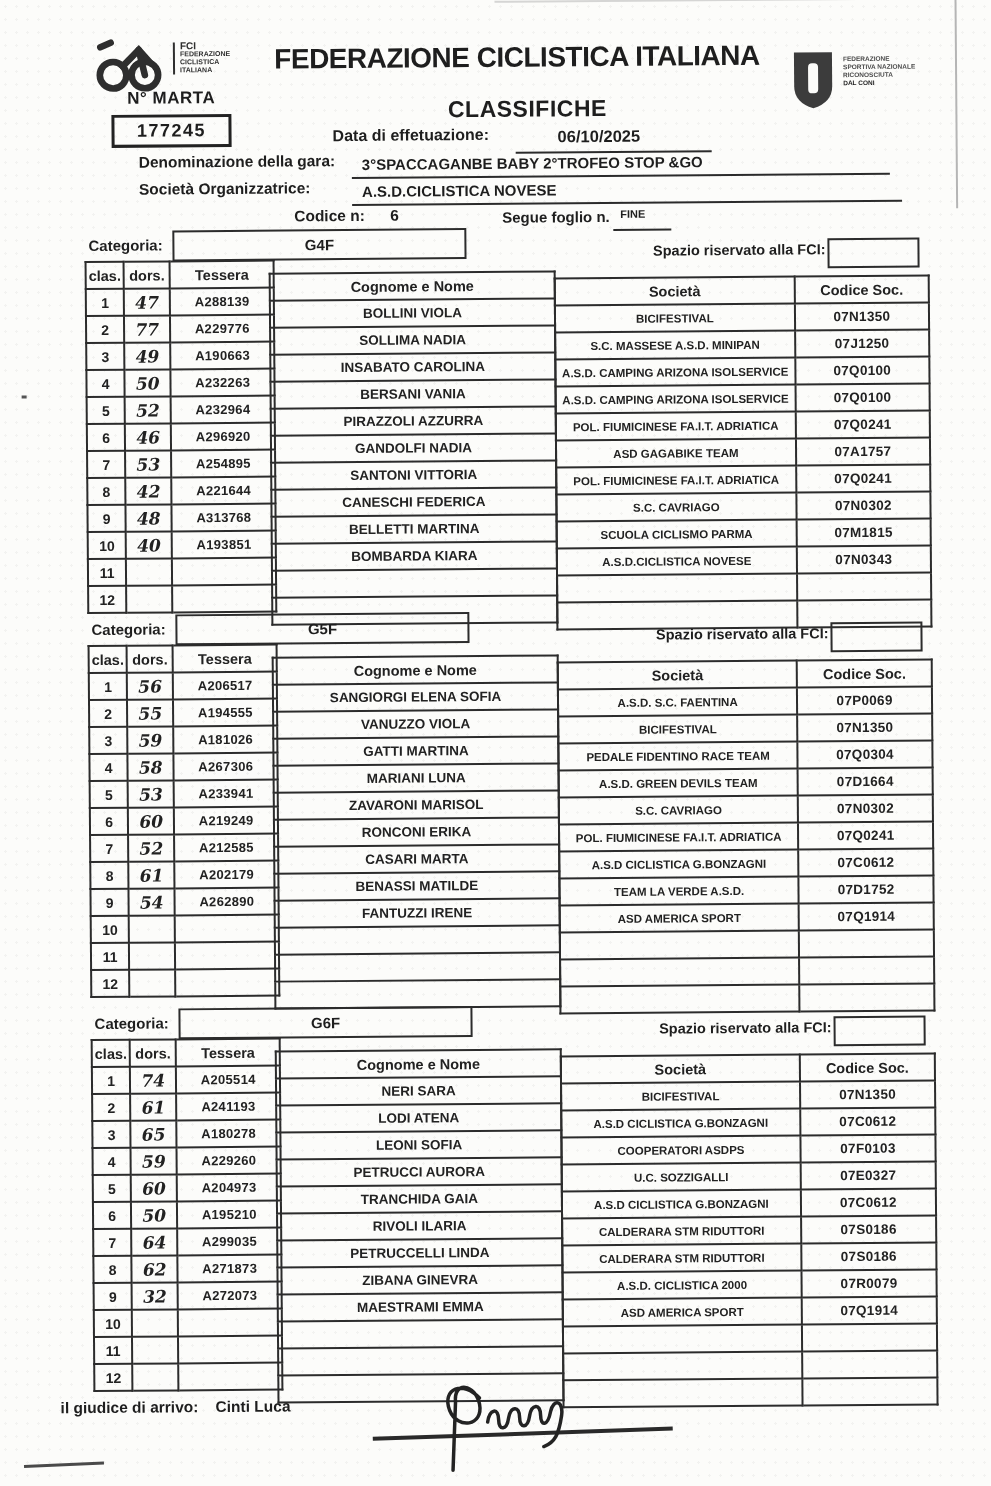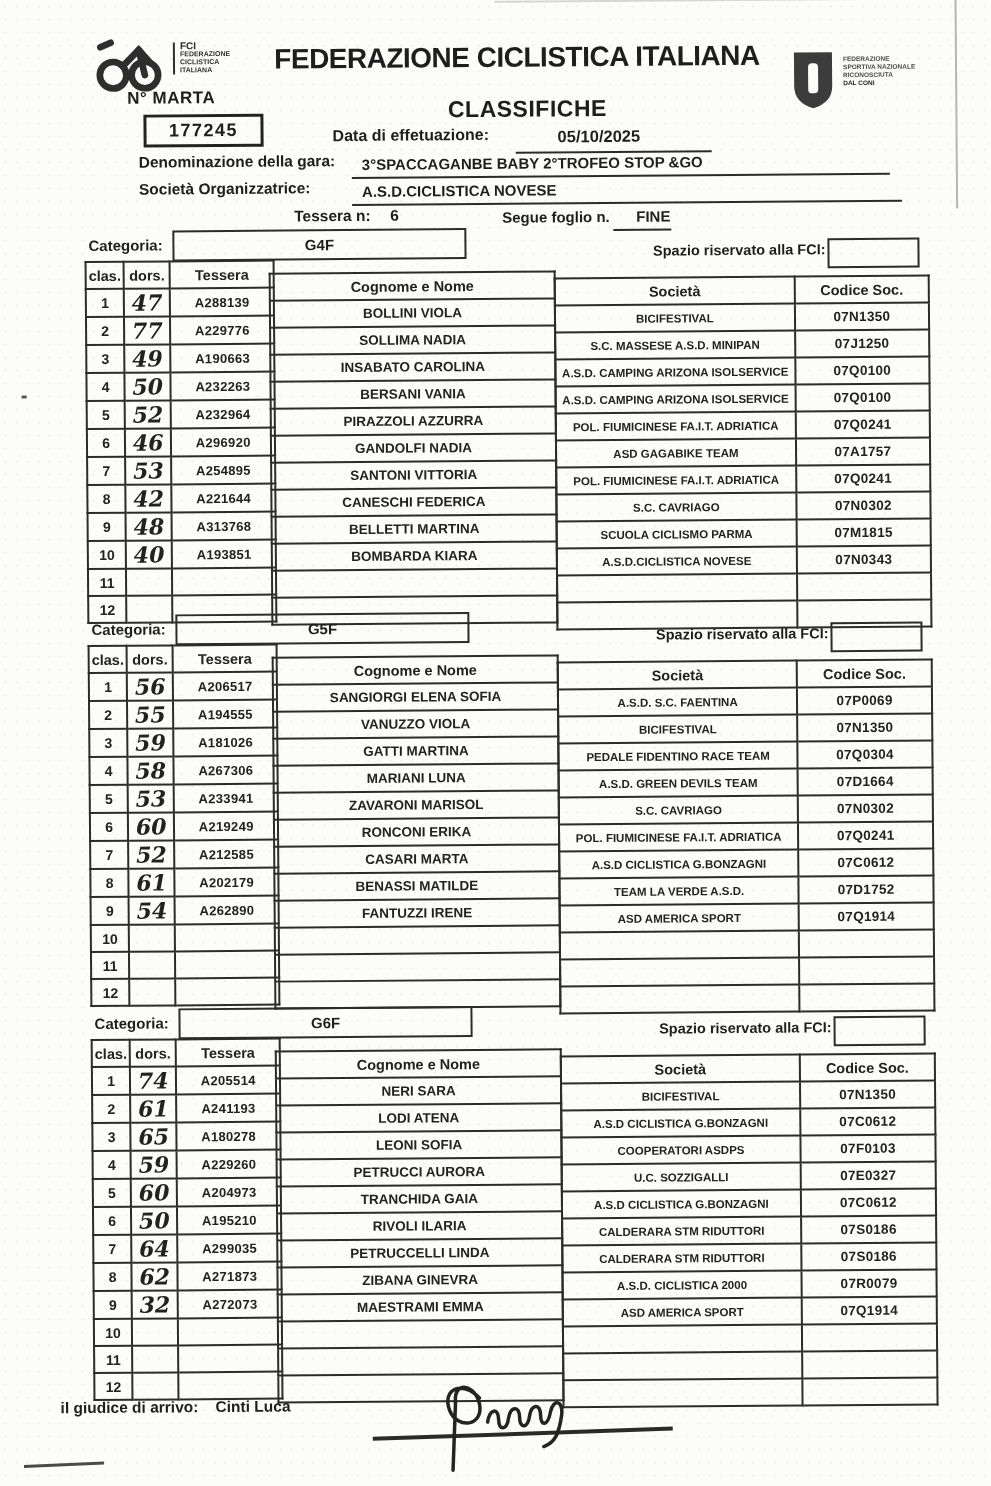--- a/index.html
+++ b/index.html
@@ -11,40 +11,40 @@
   .tilt{position:absolute;inset:0;transform:rotate(-0.45deg);transform-origin:480px 700px;}
   .abs{position:absolute;}
   .uline{position:absolute;height:0;border-bottom:2px solid #2b2b2b;}
 
   
   .fci-txt{font-size:7px;line-height:8px;font-weight:bold;color:#2f2f2f;
            border-left:2.5px solid #2f2f2f;padding-left:5px;}
   .fci-txt .acr{font-size:10px;}
   .gara-lbl{font-size:17px;font-weight:bold;letter-spacing:0.5px;}
   .gara-box{width:114px;height:27px;border:3px solid #222;display:flex;align-items:center;
-            justify-content:center;font-weight:bold;font-size:18px;letter-spacing:1.5px;margin-left:32px;}
+            justify-content:center;font-weight:bold;font-size:18px;letter-spacing:1.5px;}
   .title{width:540px;text-align:center;font-weight:bold;font-size:28px;letter-spacing:-0.5px;}
   .subtitle{width:540px;text-align:center;font-weight:bold;font-size:23px;letter-spacing:0.5px;}
   .coni-txt{font-size:6.5px;line-height:8px;font-weight:bold;color:#4a4a4a;}
   .flbl{font-weight:bold;font-size:15.5px;}
   .fval{font-weight:bold;font-size:15.5px;}
 
   
   .cat-table{position:absolute;left:88px;width:845px;height:382px;}
   .categoria-lbl{position:absolute;left:4px;top:6px;font-weight:bold;font-size:15px;}
   .cat-box{position:absolute;left:88px;top:0;width:290px;height:27px;border:2.5px solid #2c2c2c;
            display:flex;align-items:center;justify-content:center;font-weight:bold;font-size:15px;}
   .spazio-lbl{position:absolute;right:104px;top:16px;font-weight:bold;font-size:14.5px;}
   .spazio-box{position:absolute;right:10px;top:13px;width:88px;height:26px;border:2px solid #2c2c2c;}
   .stack{position:absolute;border-collapse:collapse;table-layout:fixed;}
   .stack th,.stack td{border:2px solid #2c2c2c;height:25px;padding:0 2px;text-align:center;
            font-weight:bold;white-space:nowrap;overflow:hidden;color:#222;}
   .stack th{font-size:14.5px;}
   .c-clas{font-size:14px;}
-  .c-dors{font-family:"DejaVu Serif",serif;font-style:italic;font-weight:500;font-size:22px;}
+  .c-dors{font-family:"DejaVu Serif",serif;font-style:italic;font-weight:500;font-size:17px;}
   .c-tessera{font-size:13px;letter-spacing:0.3px;}
   .c-nome{font-size:13.5px;}
   .c-societa{font-size:11.5px;}
   .c-codice{font-size:13.5px;letter-spacing:0.3px;}
 
   
   .judge{font-weight:bold;font-size:15.5px;}
   
   .art{position:absolute;background:#b5b5b5;}
 </style>
@@ -82,35 +82,35 @@
     <rect x="17" y="14" width="10" height="30" rx="4" fill="#fcfcfa"></rect>
   </svg>
   <div class="abs coni-txt" style="left:848px;top:58px">
     <div>FEDERAZIONE</div>
     <div>SPORTIVA NAZIONALE</div>
     <div>RICONOSCIUTA</div>
     <div style="color:#222">DAL CONI</div>
   </div>
 
   <span class="abs flbl" style="left:337px;top:126px;font-size:16px">Data di effetuazione:</span>
-  <span class="abs fval" style="left:562px;top:128px;font-size:16.5px">05/10/2025</span>
+  <span class="abs fval" style="left:562px;top:128px;font-size:16.5px">06/10/2025</span>
   <div class="uline" style="left:520px;top:152px;width:196px"></div>
 
   <span class="abs flbl" style="left:143px;top:151px">Denominazione della gara:</span>
   <span class="abs fval" style="left:366px;top:155px;font-size:15px">3°SPACCAGANBE BABY 2°TROFEO STOP &amp;GO</span>
   <div class="uline" style="left:356px;top:176px;width:538px"></div>
 
   <span class="abs flbl" style="left:143px;top:178px">Società Organizzatrice:</span>
   <span class="abs fval" style="left:366px;top:182px;font-size:15px">A.S.D.CICLISTICA NOVESE</span>
   <div class="uline" style="left:356px;top:203px;width:550px"></div>
 
-  <span class="abs flbl" style="left:298px;top:206px">Tessera n:</span>
+  <span class="abs flbl" style="left:298px;top:206px">Codice n:</span>
   <span class="abs fval" style="left:394px;top:206px">6</span>
   <span class="abs flbl" style="left:506px;top:209px;font-size:15px">Segue foglio n.</span>
-  <span class="abs fval" style="left:640px;top:209px;font-size:15px">FINE</span>
+  <span class="abs fval" style="left:624px;top:209px;font-size:11px">FINE</span>
   <div class="uline" style="left:617px;top:230px;width:58px"></div>
 
   <section class="cat-table" style="top:228px">
     <span class="categoria-lbl">Categoria:</span>
     <div class="cat-box">
       <span>G4F</span>
     </div>
     <span class="spazio-lbl">Spazio riservato alla FCI:</span>
     <div class="spazio-box"></div>
     <table class="stack" style="left:0;top:30px">

